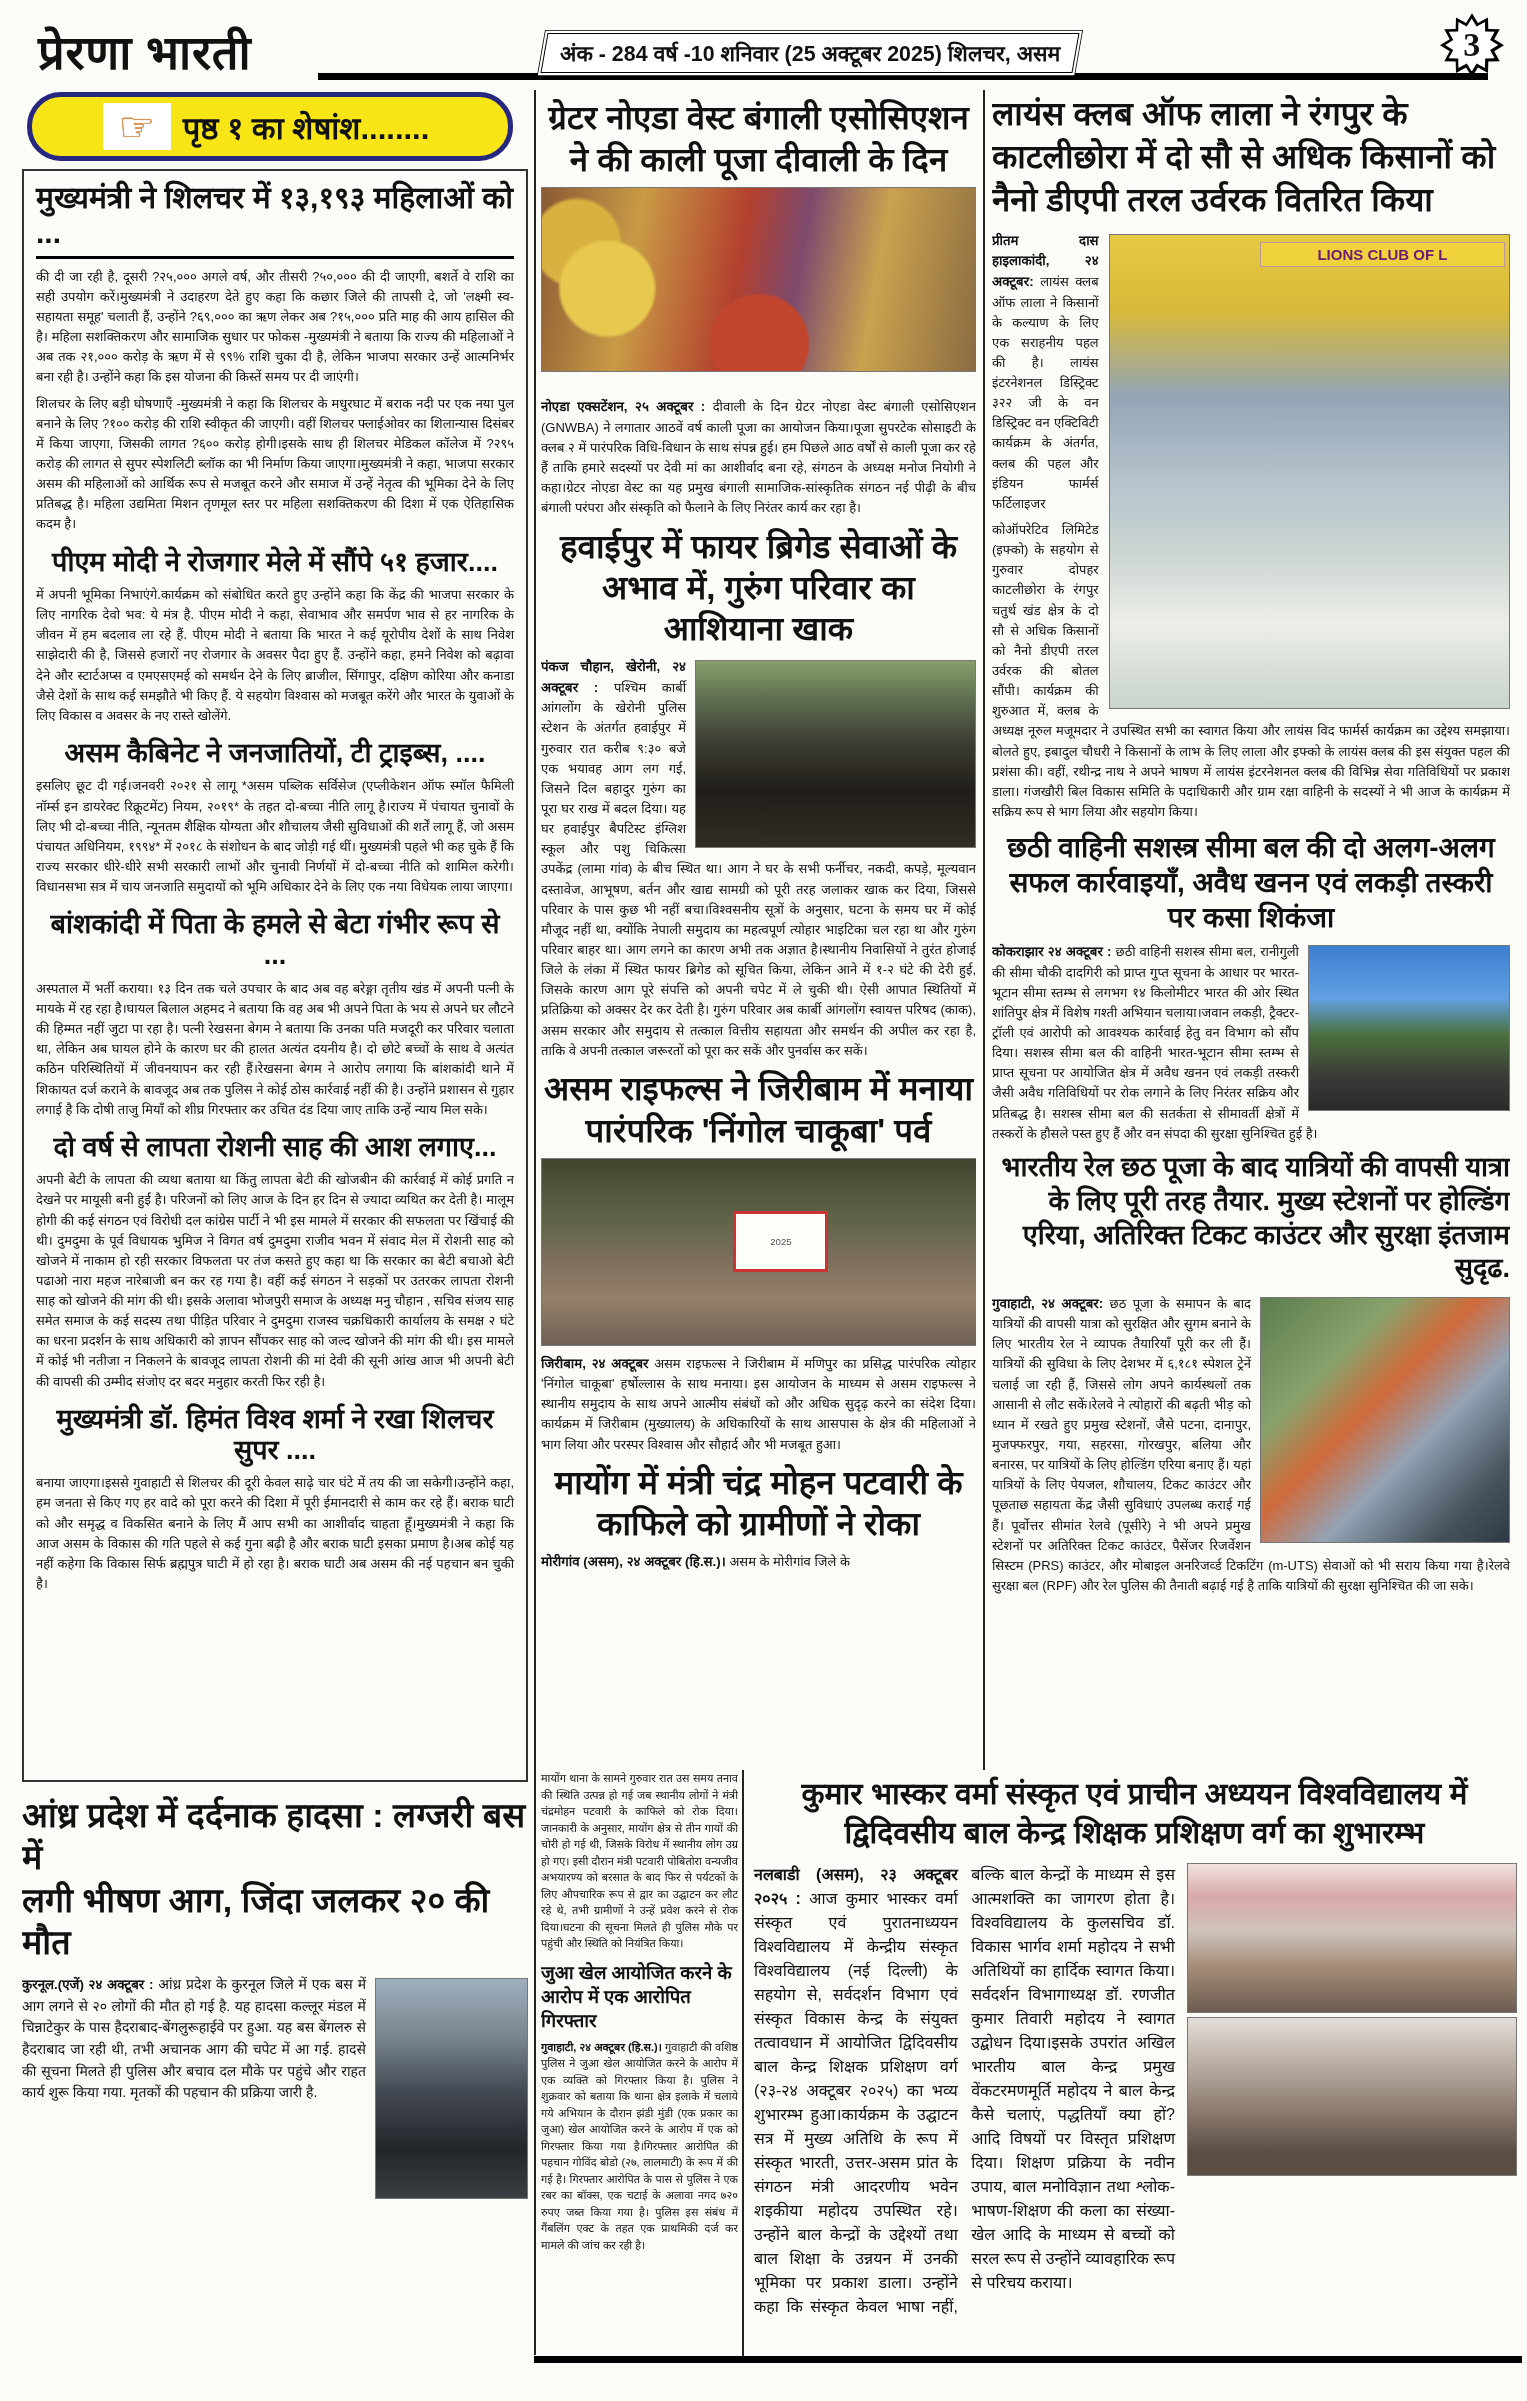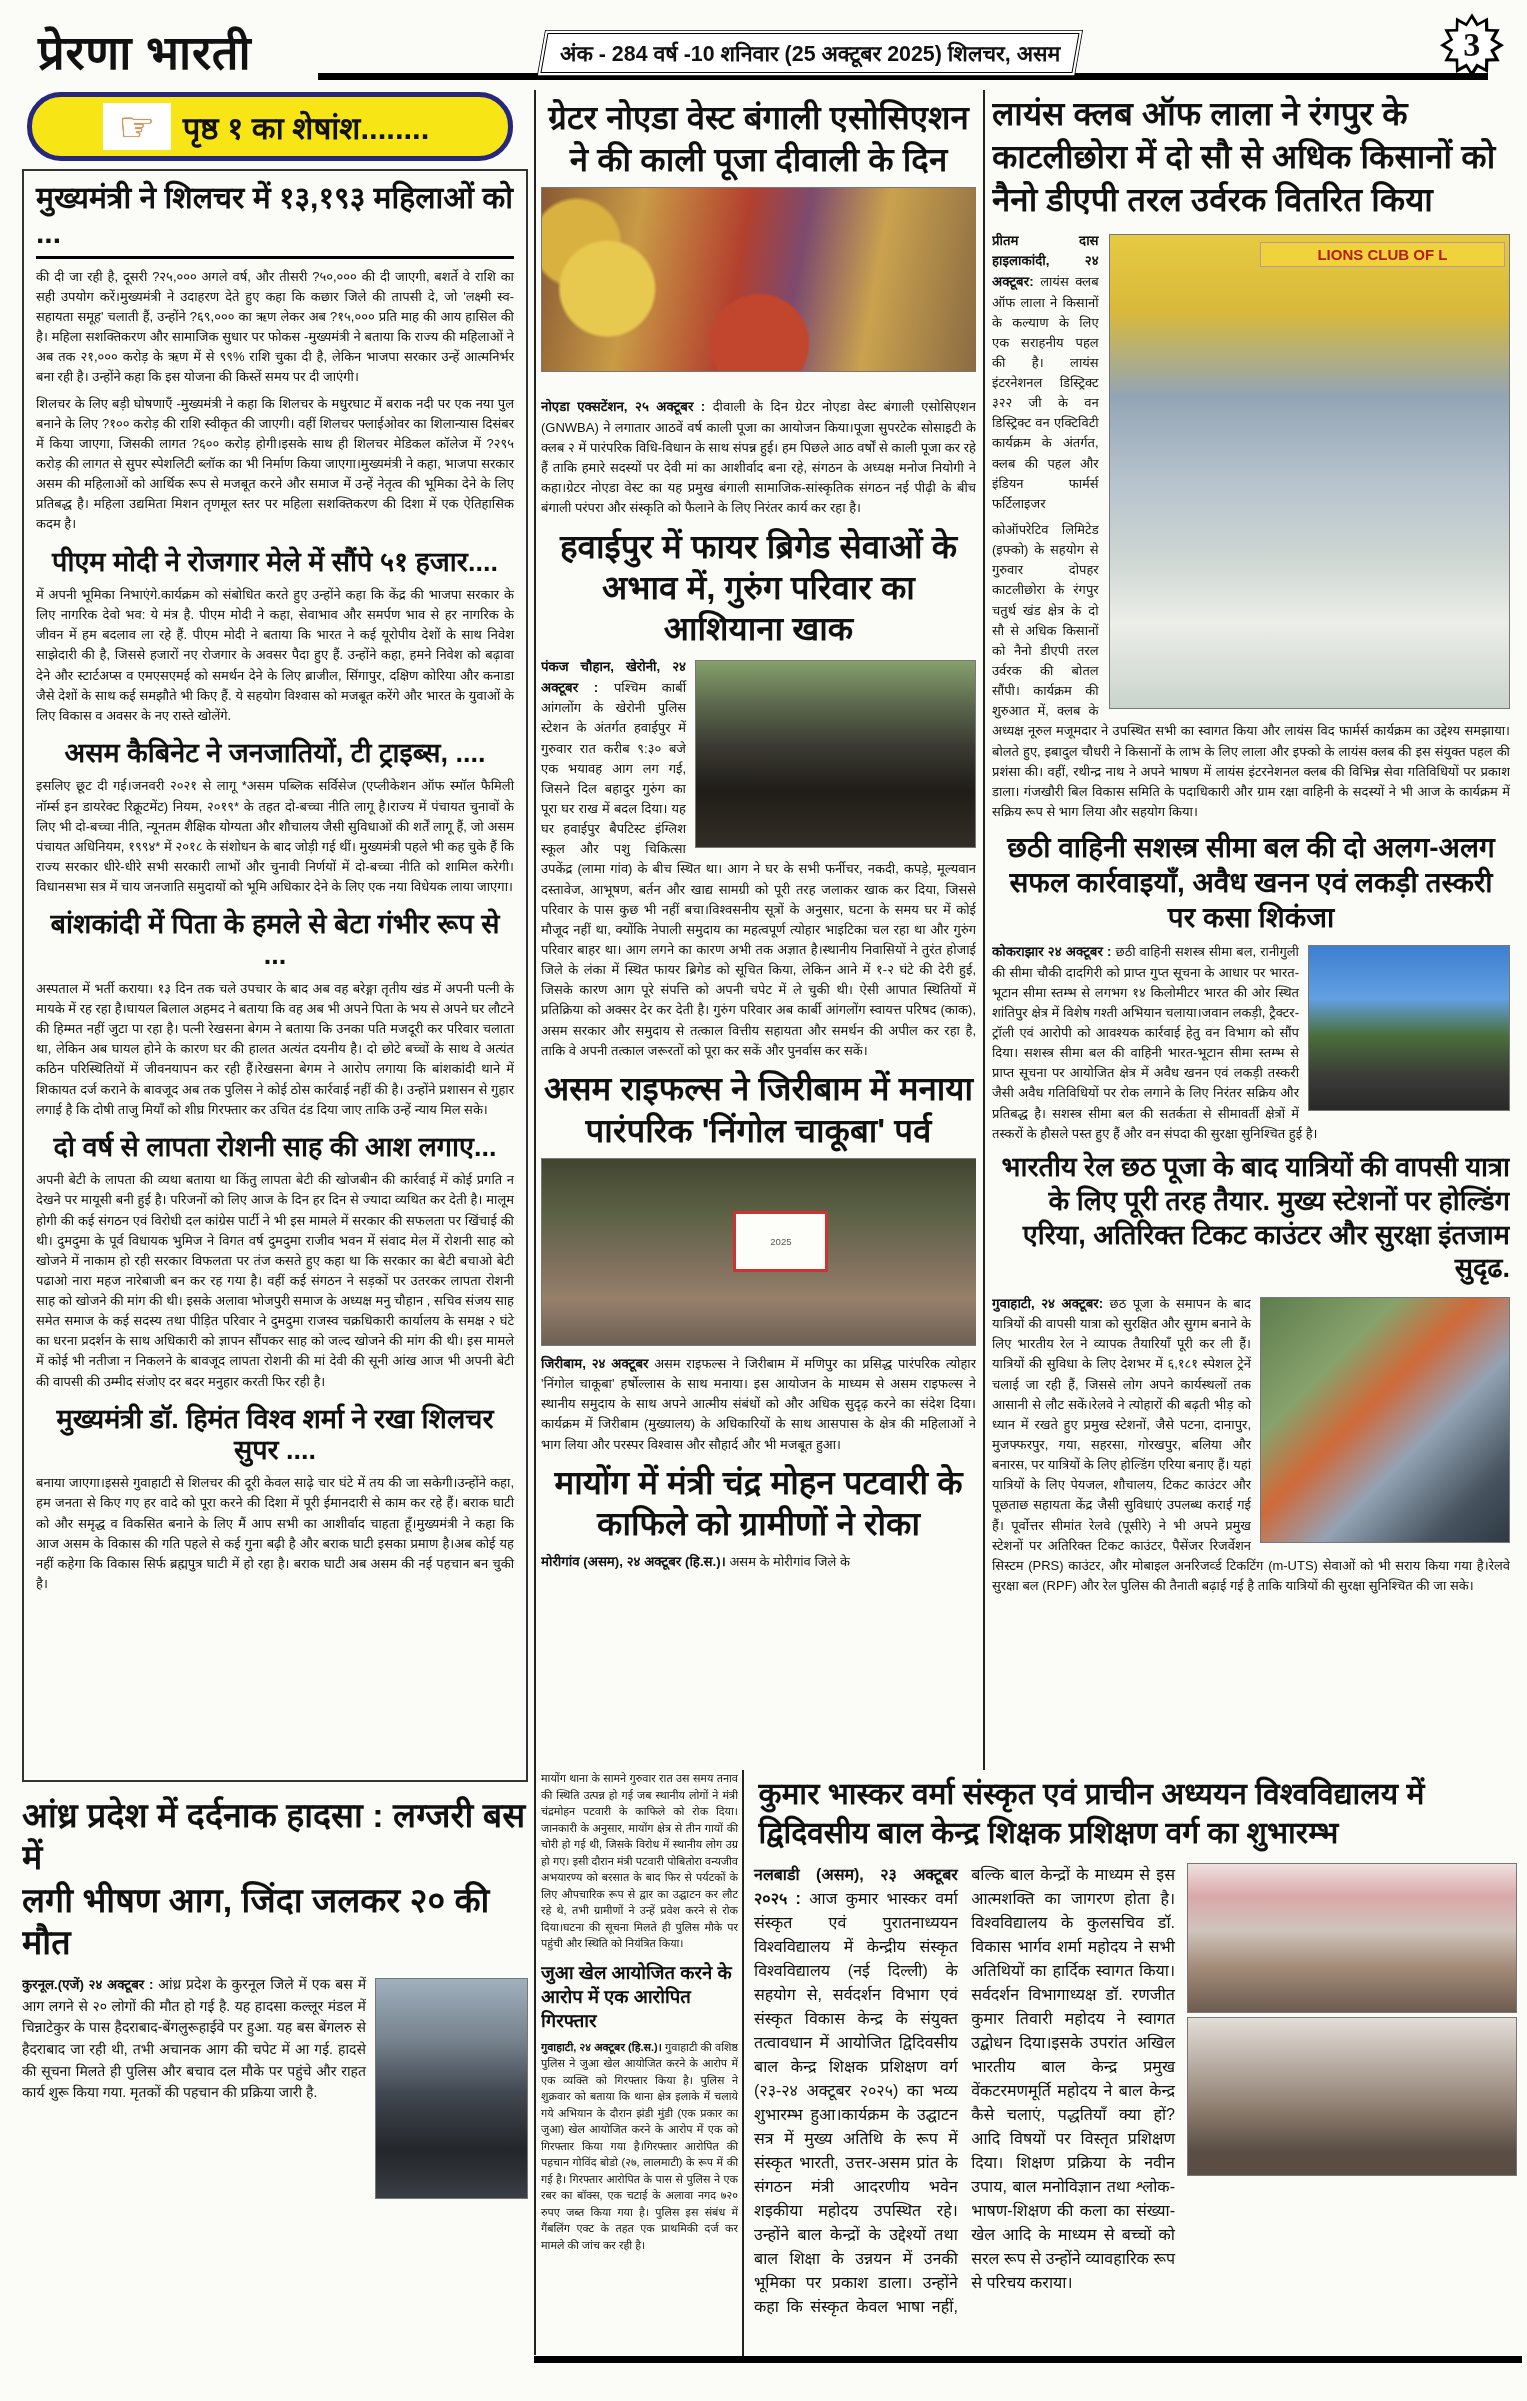--- a/index.html
+++ b/index.html
@@ -54,29 +54,29 @@
      background:linear-gradient(180deg,#43462f 0%,#5c6246 30%,#7d6f5c 55%,#96806a 75%,#6e6054);}
   #rifles-photo .sign{position:absolute;left:44%;top:28%;width:89px;height:55px;background:#fdfdfa;border:3px solid #c33;
      display:flex;align-items:center;justify-content:center;font-size:9.6px;color:#555;text-align:center;}
   .h-nar{font-size:18.5px;font-weight:bold;line-height:1.3;margin:9px 0 6px 0;}
   .body-sm{font-size:11px;line-height:1.5;text-align:justify;margin:0 0 6px 0;}
   
   #right{left:992px;top:90px;width:518px;height:1680px;overflow:hidden;}
   .h-right{font-size:33px;font-weight:bold;line-height:1.3;margin:3px 0 9px 0;}
   #lions-photo{float:right;width:399px;height:473px;margin:3px 0 7.4px 10.4px;position:relative;
      background:linear-gradient(180deg,#e6ca42 0%,#d9b93a 16%,#93a5b5 34%,#b6c3cd 52%,#cdd6d2 68%,#eceee8 82%,#c9d4cc);}
-  #lions-photo .bannertxt{position:absolute;right:4.4px;top:7.4px;width:60%;background:#f0d23c;color:#b91c1c;
+  #lions-photo .bannertxt{position:absolute;right:4.4px;top:7.4px;width:60%;background:#f0d23c;color:#701a75;
      font-size:15px;font-weight:bold;text-align:center;padding:3px 1.5px;border:0.7px solid #b99;}
   #truck-photo{float:right;width:200px;height:164px;margin:3px 0 6px 9px;
      background:linear-gradient(180deg,#3d7fd0 0%,#62a0e2 32%,#4a6e3a 55%,#3a3a38 80%,#2a2a28);}
   #trains-photo{float:right;width:248px;height:244px;margin:3px 0 6px 9px;
      background:linear-gradient(135deg,#5d7d4d 0%,#88a26c 28%,#cf6a3a 44%,#93a3b4 62%,#47545f 84%,#2e3943);}
   
   #br{left:748px;top:1770px;width:773px;height:600px;overflow:hidden;}
-  #br .h-br{font-size:30px;font-weight:bold;text-align:left;line-height:1.3;margin:4.4px 10.4px 10.4px 10.4px;}
+  #br .h-br{font-size:30px;font-weight:bold;text-align:center;line-height:1.3;margin:4.4px 10.4px 10.4px 10.4px;}
   #br .cols{display:flex;gap:12px;padding:0 6px;}
   #br .txt{flex:1;column-count:2;column-gap:13.3px;font-size:16px;line-height:1.5;text-align:justify;}
   #seminar{width:328px;flex:none;}
   #seminar .ph1{width:100%;height:148px;margin-bottom:4.4px;
      background:linear-gradient(180deg,#efe2e0 0%,#d9a8a8 22%,#cfc4bc 45%,#a38b78 70%,#6d5c50);}
   #seminar .ph2{width:100%;height:157px;
      background:linear-gradient(180deg,#e3ded8 0%,#b8aca2 30%,#8a7a6c 60%,#5a4e44 85%);}
   #bottom-rule{left:534px;top:2356px;width:988px;height:7.4px;background:#000;}
   .dl{font-weight:bold;}
 </style>

